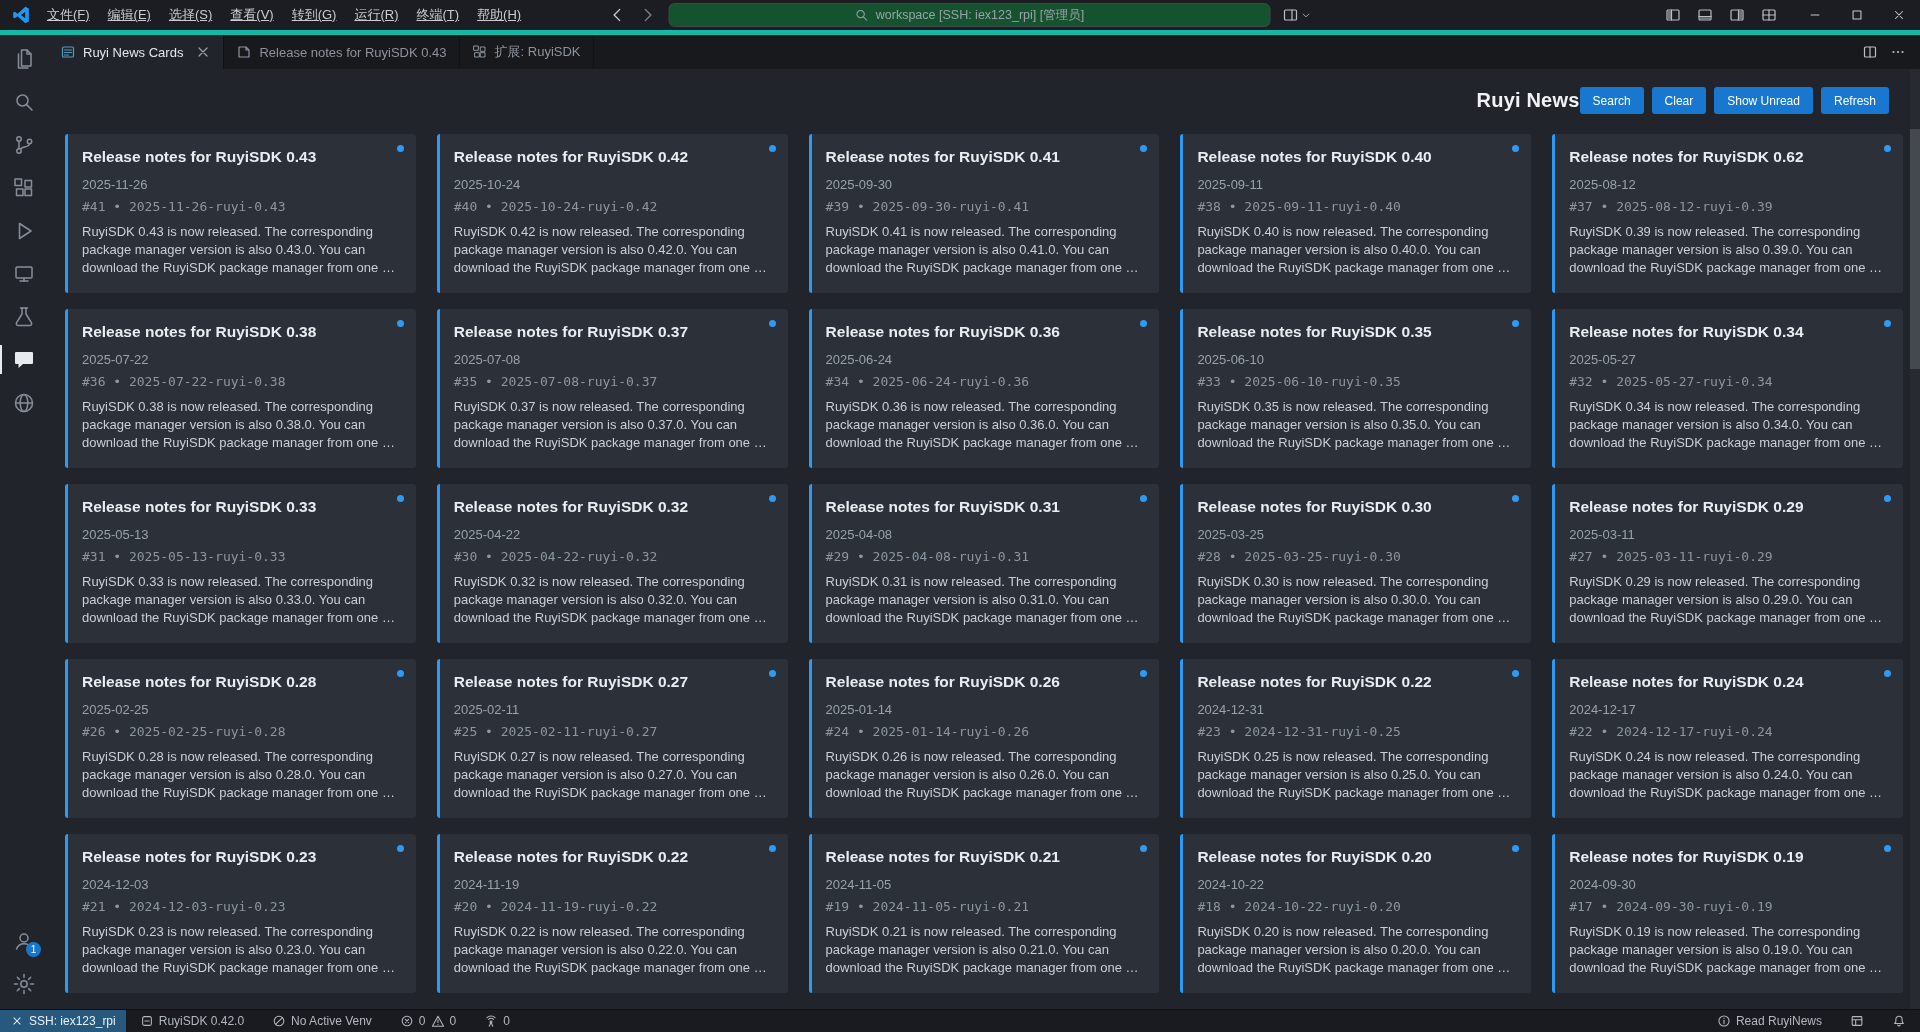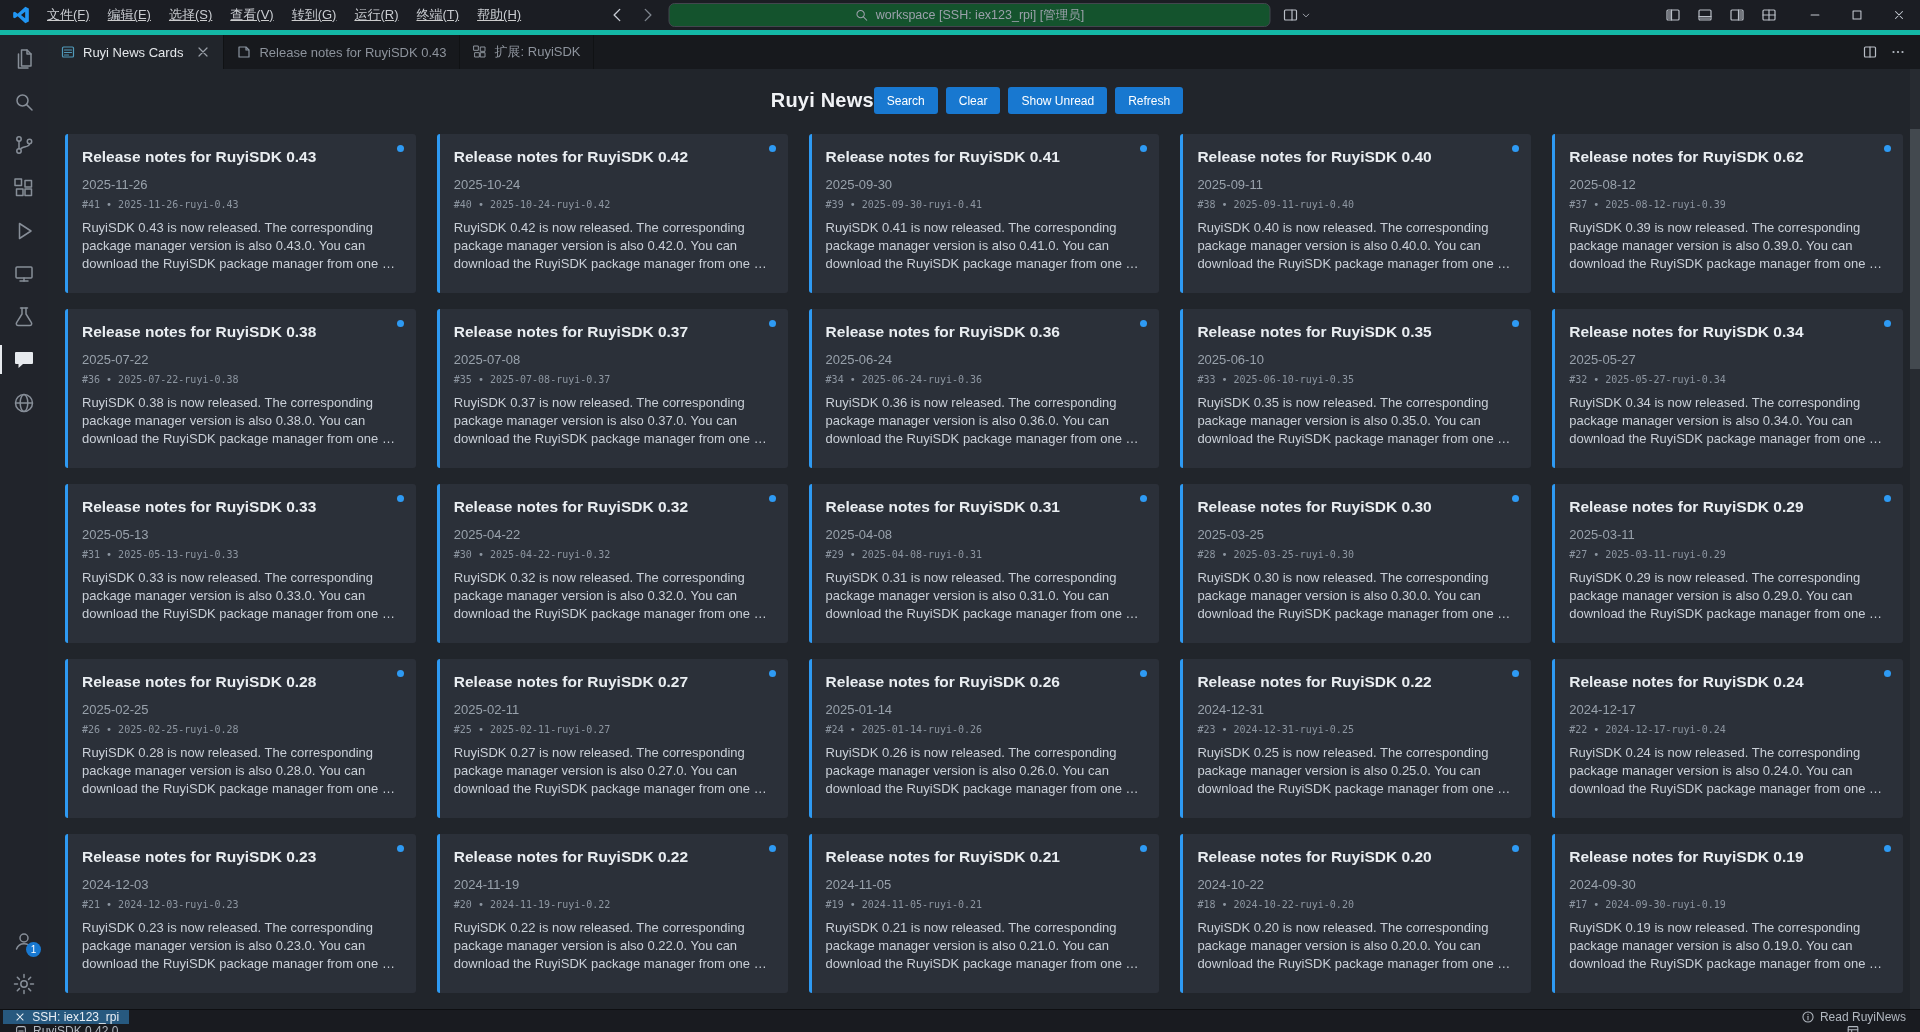--- a/index.html
+++ b/index.html
@@ -61,40 +61,40 @@
   .tab-icon{width:16px;height:16px;display:inline-flex;}
   .tab-icon svg{width:16px;height:16px;}
   .tab-close{width:16px;height:16px;display:inline-flex;color:#9aa0a8;margin-left:5px;cursor:pointer;}
   .tab-close svg{width:16px;height:16px;}
   .tab-actions{display:flex;align-items:center;gap:12px;padding-right:14px;color:#b9bec6;}
   .tab-action{width:16px;height:16px;display:inline-flex;cursor:pointer;}
   .tab-action svg{width:16px;height:16px;}
 
   
   .content{flex:1;background:var(--page-bg,#21252b);position:relative;overflow:hidden;padding:0 17px;}
-  .content-header{display:flex;align-items:center;justify-content:center;margin:18px 0 20px;}
+  .content-header{display:flex;align-items:center;justify-content:flex-end;margin:18px 0 20px;}
   h1{margin:0;font-size:20px;font-weight:700;color:#f0f2f5;letter-spacing:.2px;}
   .header-buttons{display:flex;gap:8px;margin-right:14px;}
   .hbtn{background:var(--button-bg,#1878d0);color:#fff;border:none;border-radius:3px;height:27px;
         padding:0 13px;font-size:12px;font-family:inherit;cursor:pointer;}
   .cards{display:grid;grid-template-columns:repeat(5,1fr);gap:16px 21px;}
   .card{position:relative;background:var(--card-bg,#2b3039);border-left:3px solid var(--accent,#2e9af3);
         border-radius:3px;height:159px;padding:13px 14px 12px;overflow:hidden;cursor:pointer;}
   .dot{position:absolute;top:11px;right:12px;width:7px;height:7px;border-radius:50%;background:var(--accent,#2e9af3);}
   .card-title{font-size:15.5px;font-weight:700;color:#e9edf1;margin:1px 16px 11px 0;white-space:nowrap;overflow:hidden;}
   .card-date{font-size:13px;color:#99a2ac;margin-bottom:7px;}
-  .card-meta{font-family:"DejaVu Sans Mono","Liberation Mono",monospace;font-size:10px;color:#8d96a1;margin-bottom:9px;}
+  .card-meta{font-family:"DejaVu Sans Mono","Liberation Mono",monospace;font-size:13px;color:#8d96a1;margin-bottom:9px;}
   .card-body{font-size:13px;line-height:1.38;color:#c9cfd7;display:-webkit-box;-webkit-line-clamp:3;-webkit-box-orient:vertical;overflow:hidden;}
   .sb-track{position:absolute;top:0;right:0;width:10px;height:100%;background:rgba(255,255,255,.03);}
   .sb-thumb{position:absolute;top:60px;right:0;width:10px;height:240px;background:rgba(121,128,138,.35);}
 
   
   .statusbar{height:23px;flex:0 0 23px;background:var(--statusbar-bg,#191b20);display:flex;justify-content:space-between;
              font-size:12px;color:#b2b8c0;border-top:1px solid #0e0f12;}
-  .sb-side{display:flex;height:100%;align-items:center;flex-direction:column;}
+  .sb-side{display:flex;height:100%;align-items:flex-end;}
   .sb-item{display:flex;align-items:center;gap:5px;padding:0 14px;height:100%;cursor:pointer;white-space:nowrap;}
   .sb-item.highlight{background:var(--remote-chip-bg,#27597f);color:#e9eff5;padding:0 10px;}
   .sb-icon{width:14px;height:14px;display:inline-flex;}
   .sb-icon svg{width:14px;height:14px;}
 </style>
 </head>
 <body>
 
 <div class="titlebar">
   <span class="logo">

